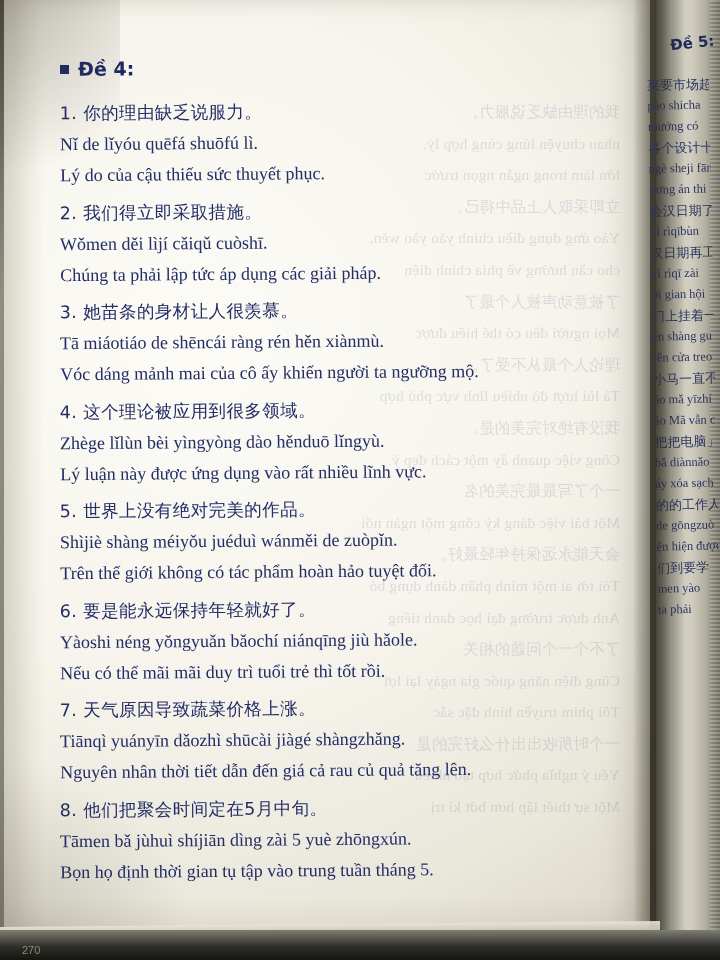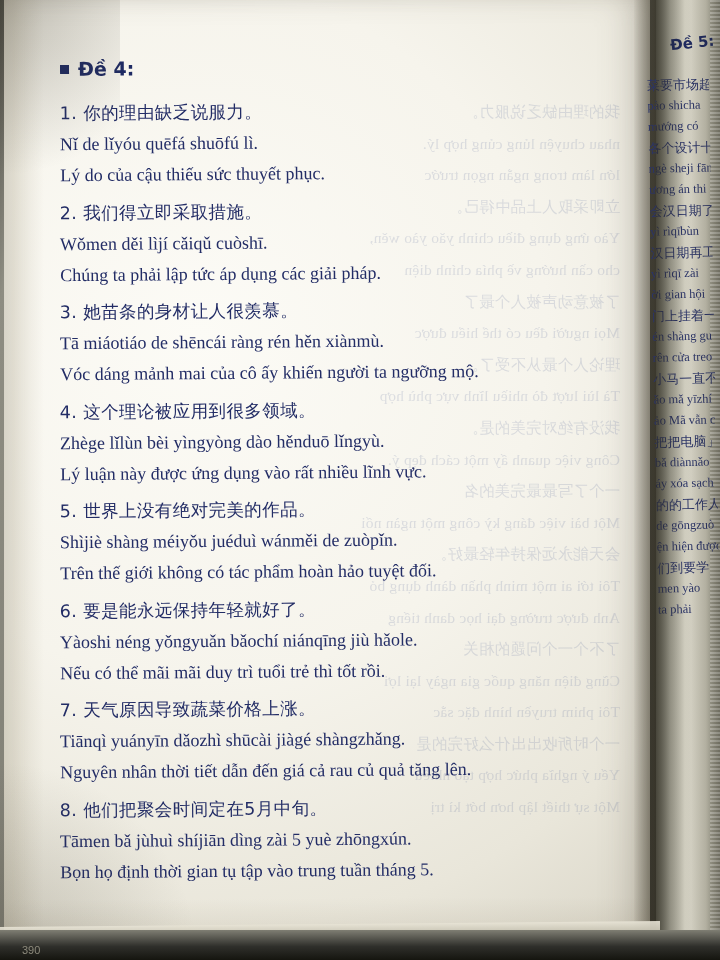--- a/index.html
+++ b/index.html
@@ -335,14 +335,14 @@
           <p class="line py">Tāmen bǎ jùhuì shíjiān dìng zài 5 yuè zhōngxún.</p>
           <p class="line vi">Bọn họ định thời gian tụ tập vào trung tuần tháng 5.</p>
         </div>
       </div>
   </div>
 
   <div class="shadow-tl"></div>
   <div class="shadow-bl"></div>
   <div class="bottom-strip"></div>
   <div class="bottom-edge"></div>
-  <div class="page-num">390</div>
+  <div class="page-num">270</div>
 </div>
 
 </body></html>

